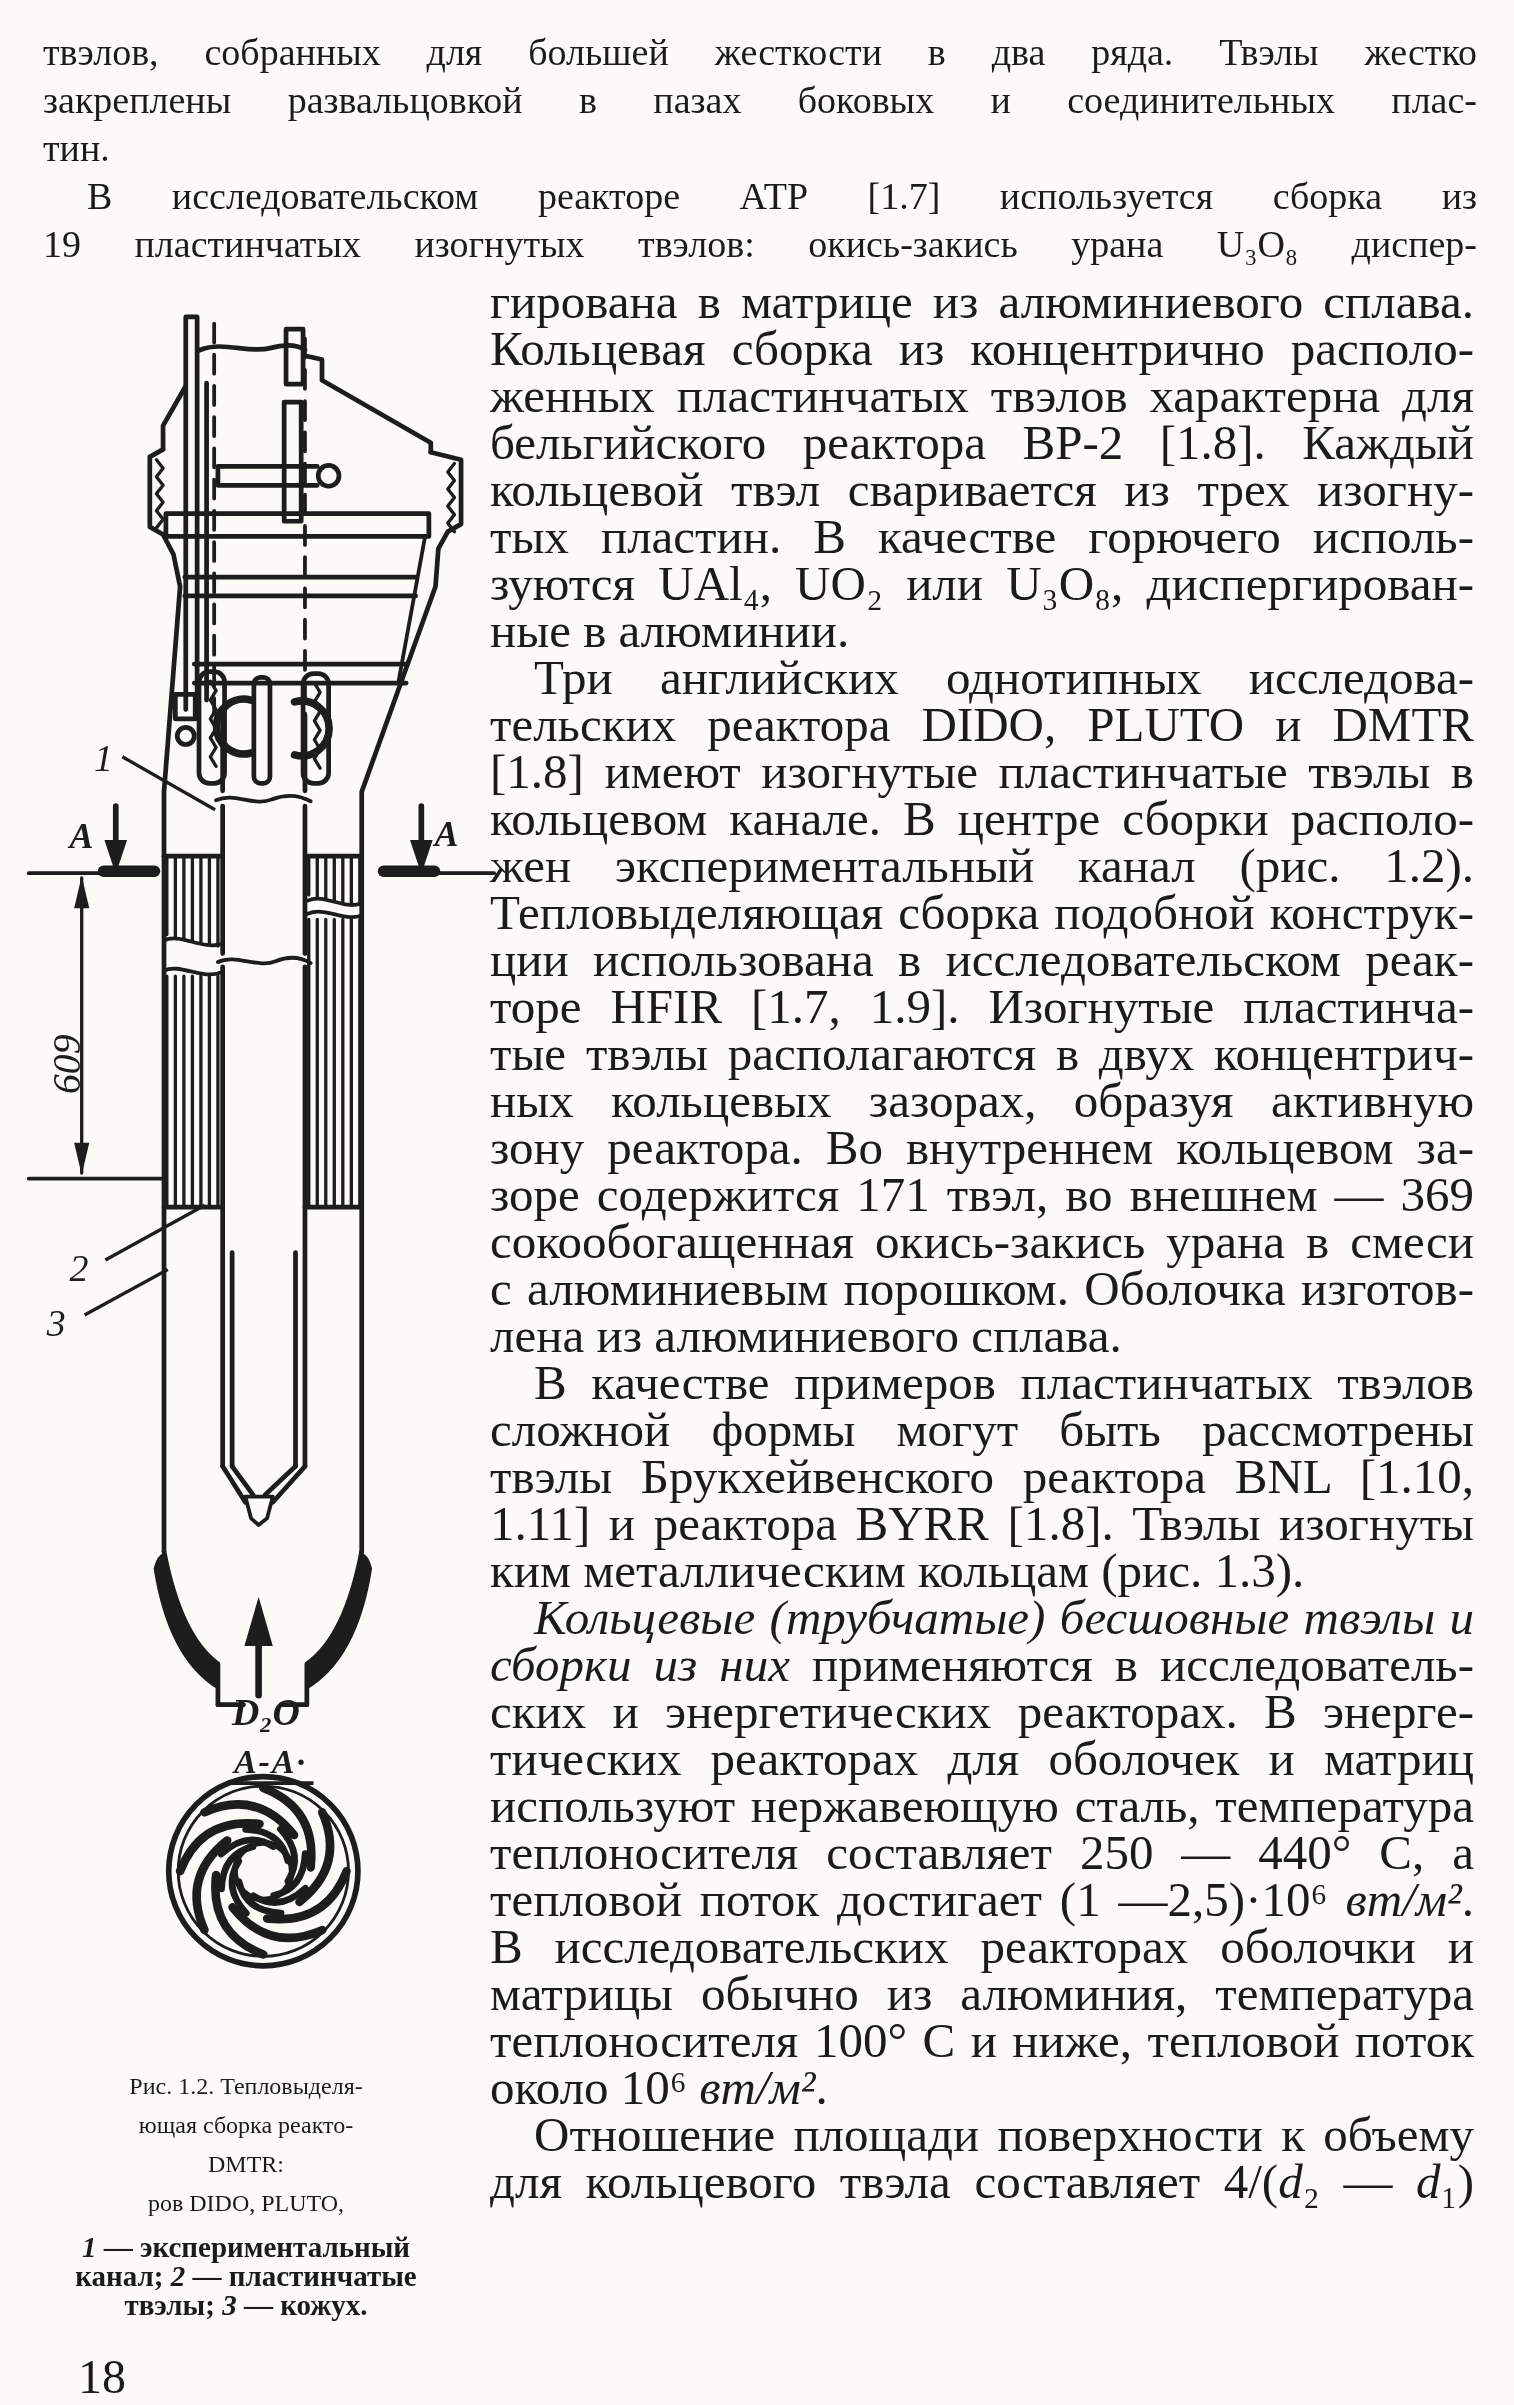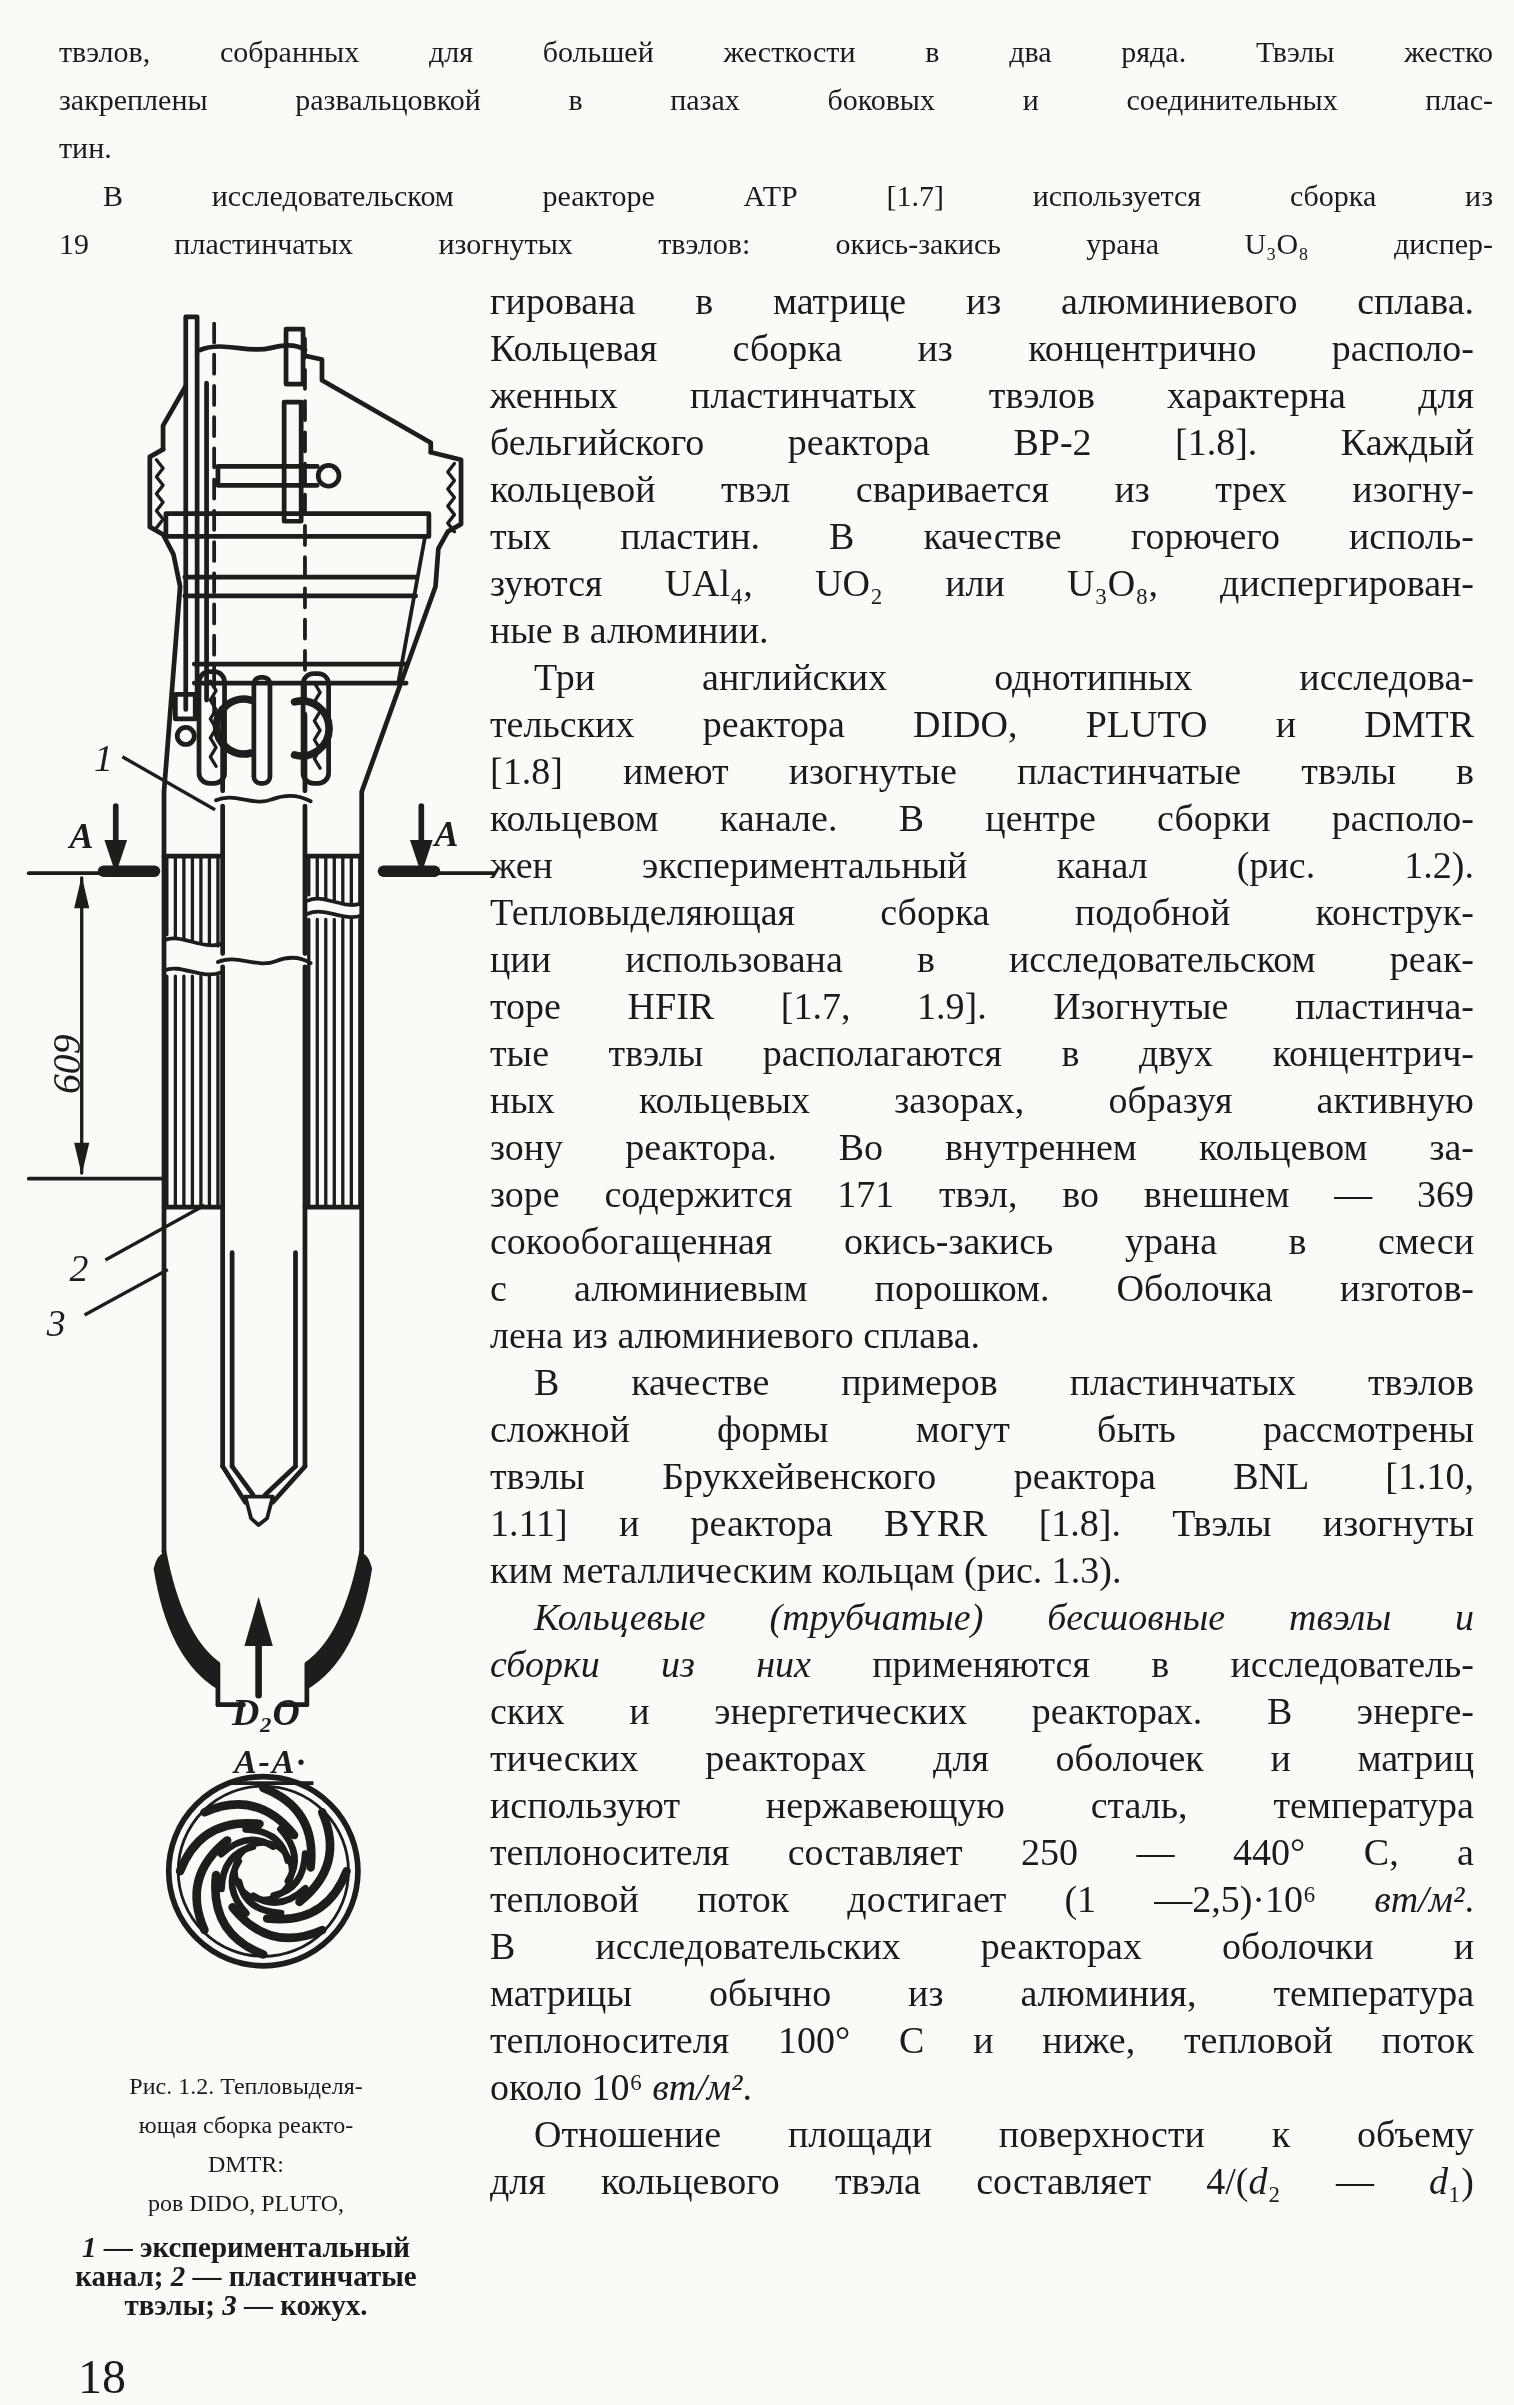--- a/index.html
+++ b/index.html
@@ -3,22 +3,22 @@
 <meta charset="utf-8">
 <style>
   html,body{margin:0;padding:0;}
   body{
     width:1514px;height:2406px;position:relative;
     background:#e9e7e1;
     font-family:"Liberation Serif","DejaVu Serif",serif;
     color:#1b1b1b;
   }
   .page{position:absolute;left:0;top:0;width:1514px;height:2406px;background:#fbfaf6;overflow:hidden;}
-  .top-block{position:absolute;left:43px;top:28px;width:1434px;font-size:30px;line-height:48px;margin-left:16px;}
-  .right-col{position:absolute;left:490px;top:278px;width:984px;font-size:38px;line-height:47px;}
+  .top-block{position:absolute;left:43px;top:28px;width:1434px;font-size:38px;line-height:48px;}
+  .right-col{position:absolute;left:490px;top:278px;width:984px;font-size:49px;line-height:47px;}
   .tline{text-align:justify;text-align-last:justify;height:1em;line-height:inherit;height:auto;}
   .tline.end{text-align-last:left;}
   .tline.ind{text-indent:44px;}
   .it{font-style:italic;}
   .figure-wrap{position:absolute;left:24px;top:293px;width:473px;height:1779px;}
   .figure-wrap svg{width:100%;height:100%;}
   .figtext{font-family:"Liberation Serif","DejaVu Serif",serif;font-style:italic;fill:#1d1d1d;}
   .caption{position:absolute;left:33px;top:2067px;width:426px;font-size:24px;line-height:39px;}
   .caption .tline{text-align:center;text-align-last:center;}
   .legend{position:absolute;left:33px;top:2233px;width:426px;font-size:29px;line-height:29px;font-weight:700;}

